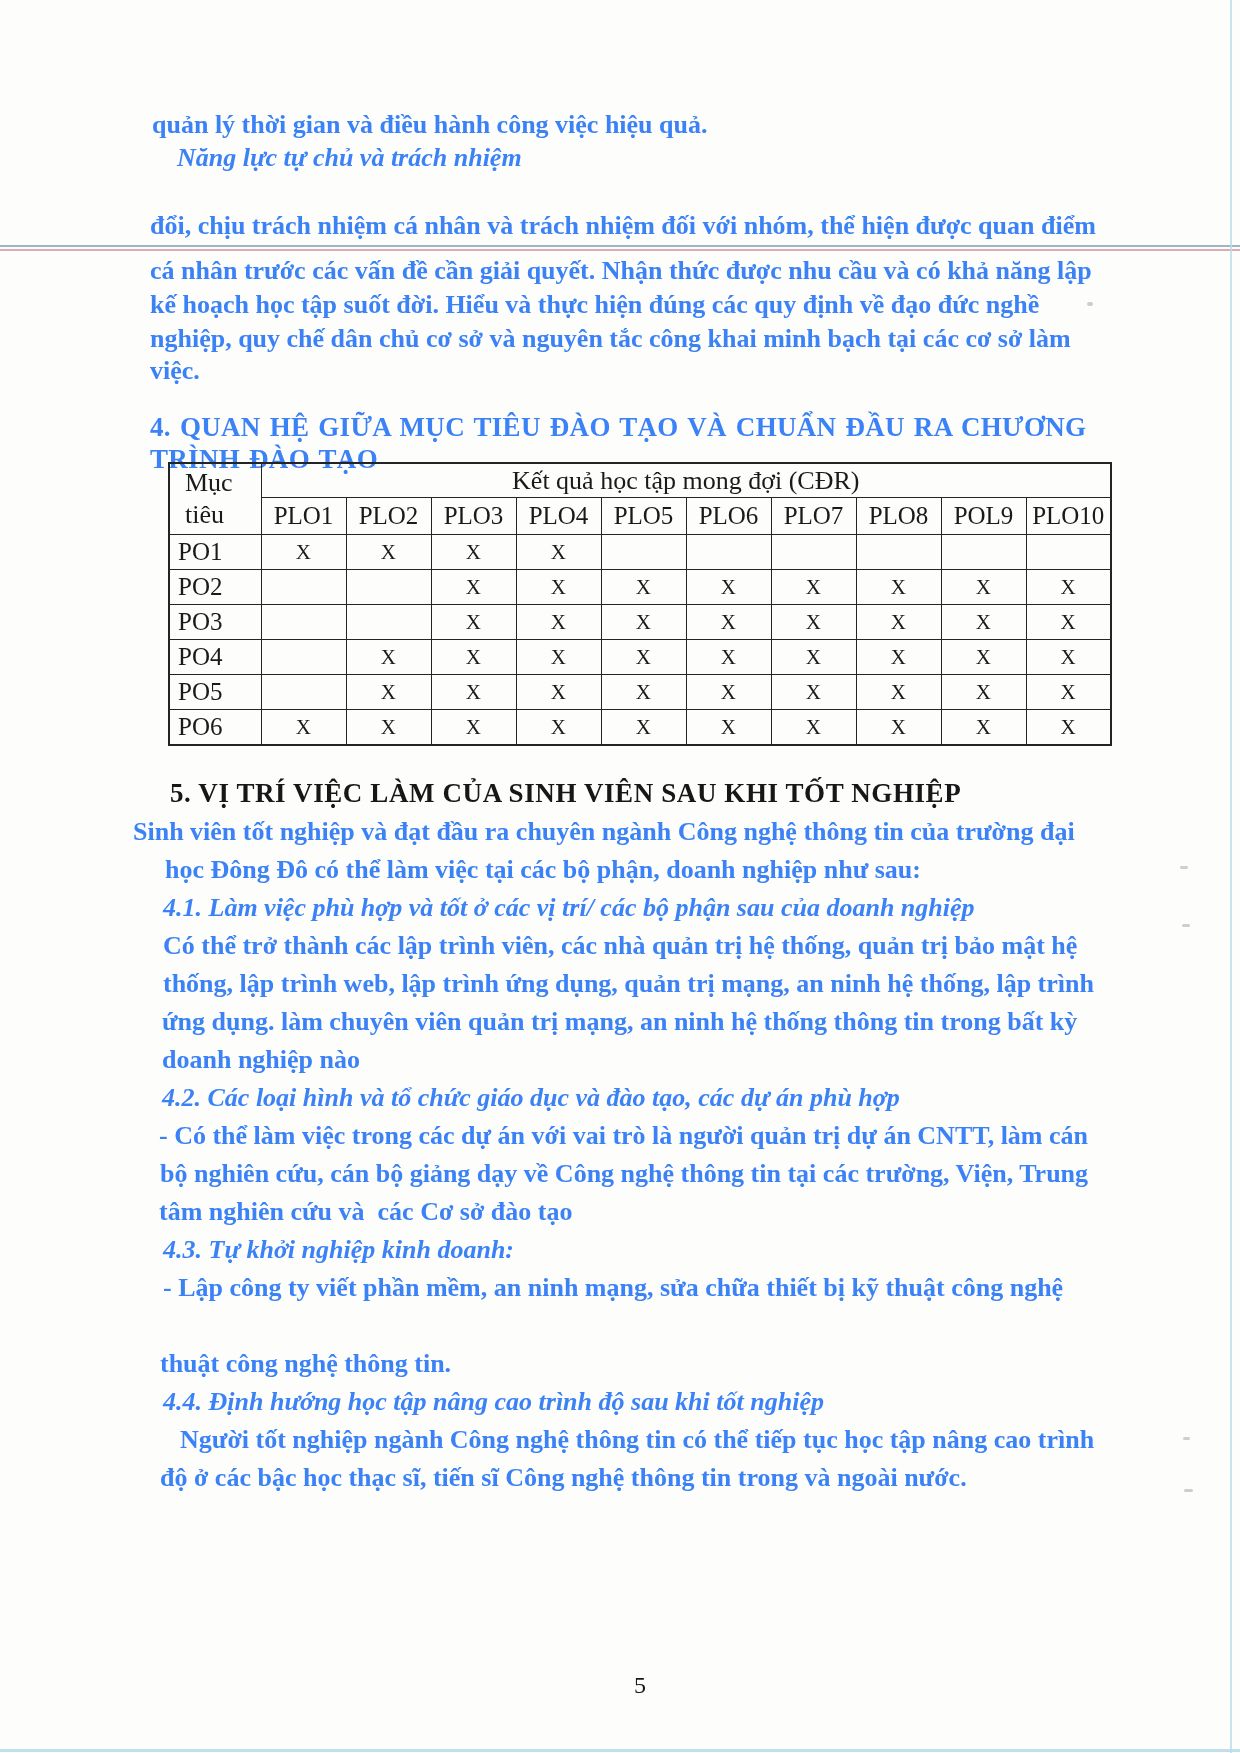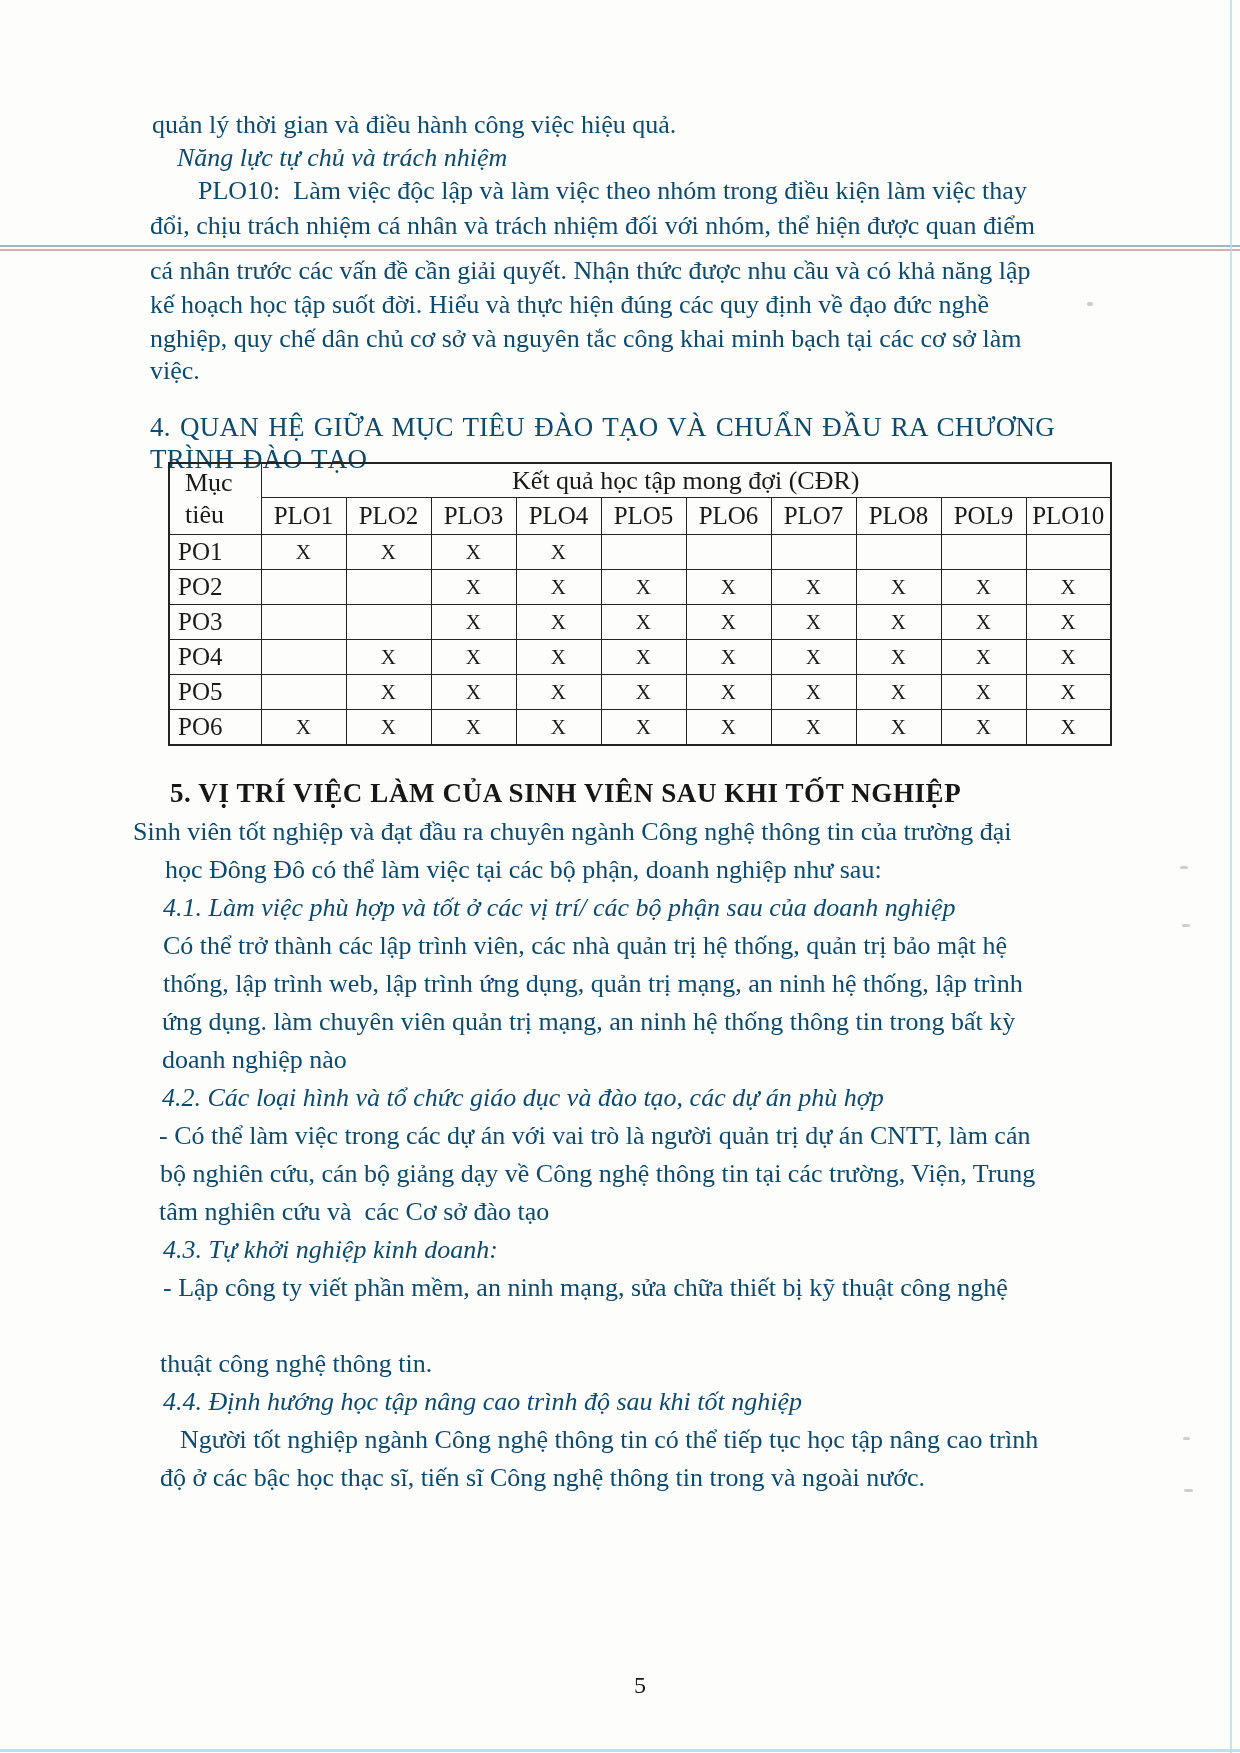--- a/index.html
+++ b/index.html
@@ -9,21 +9,22 @@
     background:#fdfdfc;
     overflow:hidden;
     font-family:"Liberation Serif","DejaVu Serif",serif;
     color:#171717;
   }
   .ln{
     position:absolute;
     white-space:pre;
     font-size:26px;
     line-height:30px;
-    color:#0c4a6e;
+    color:#3b82f6;
+    font-weight:bold;
   }
   .it{font-style:italic;}
   .caps{font-size:27px;letter-spacing:.3px;word-spacing:2px;margin-top:26px;}
   .h5{
     position:absolute;
     font-weight:bold;
     font-size:27px;
     letter-spacing:.6px;
     white-space:pre;
   }
@@ -61,21 +62,20 @@
   }
   .pagenum{position:absolute;left:634px;top:1672px;font-size:24px;}
 </style>
 </head>
 <body>
 
 <div class="doc-page">
 
   <div class="ln" style="left:152px;top:110px">quản lý thời gian và điều hành công việc hiệu quả.</div>
   <div class="ln it" style="left:177px;top:143px">Năng lực tự chủ và trách nhiệm</div>
-  <div class="ln" style="left:198px;top:176px">PLO10:  Làm việc độc lập và làm việc theo nhóm trong điều kiện làm việc thay</div>
   <div class="ln" style="left:150px;top:211px">đổi, chịu trách nhiệm cá nhân và trách nhiệm đối với nhóm, thể hiện được quan điểm</div>
   <div class="ln" style="left:150px;top:256px">cá nhân trước các vấn đề cần giải quyết. Nhận thức được nhu cầu và có khả năng lập</div>
   <div class="ln" style="left:150px;top:290px">kế hoạch học tập suốt đời. Hiểu và thực hiện đúng các quy định về đạo đức nghề</div>
   <div class="ln" style="left:150px;top:324px">nghiệp, quy chế dân chủ cơ sở và nguyên tắc công khai minh bạch tại các cơ sở làm</div>
   <div class="ln" style="left:150px;top:356px">việc.</div>
   <div class="ln caps" style="left:150px;top:386px">4. QUAN HỆ GIỮA MỤC TIÊU ĐÀO TẠO VÀ CHUẨN ĐẦU RA CHƯƠNG</div>
   <div class="ln caps" style="left:150px;top:418px">TRÌNH ĐÀO TẠO</div>
 
   <div class="rule-blue" style="background:#8ea9bd"></div>
   <div class="rule-red" style="background:#c88d8d"></div>

